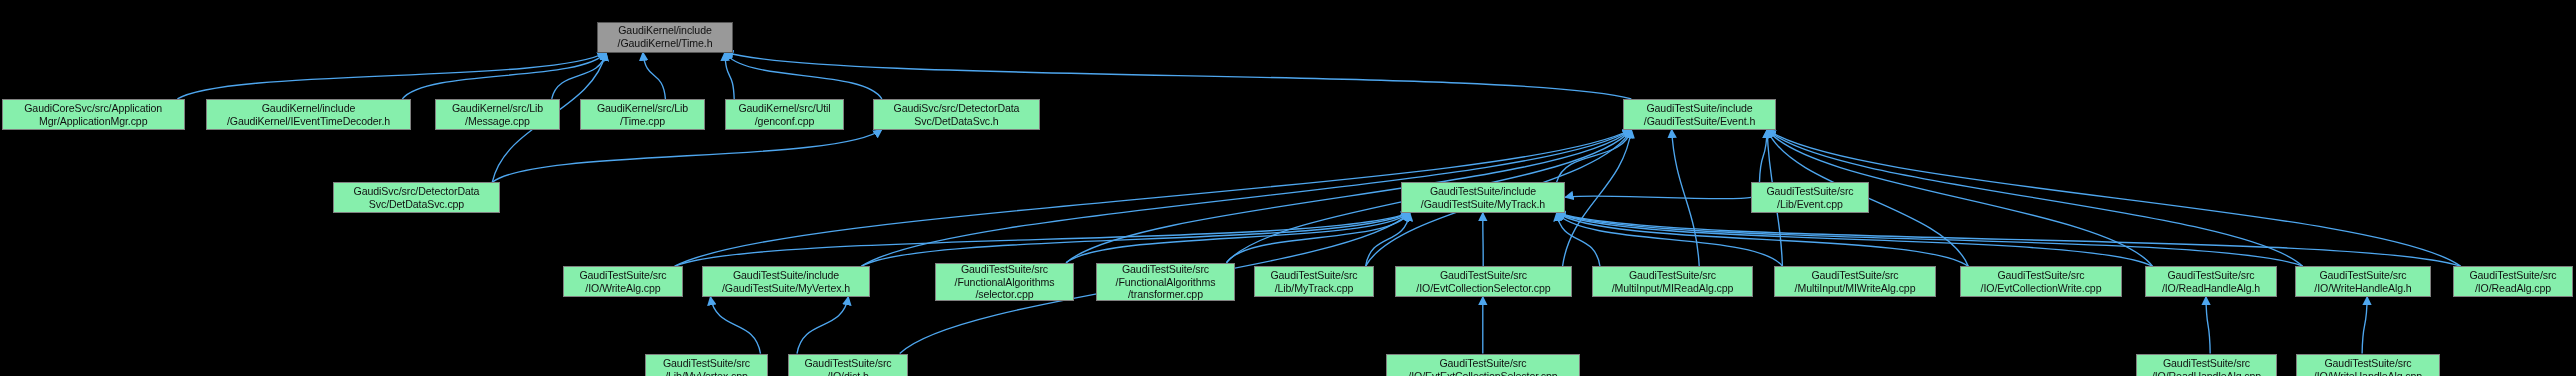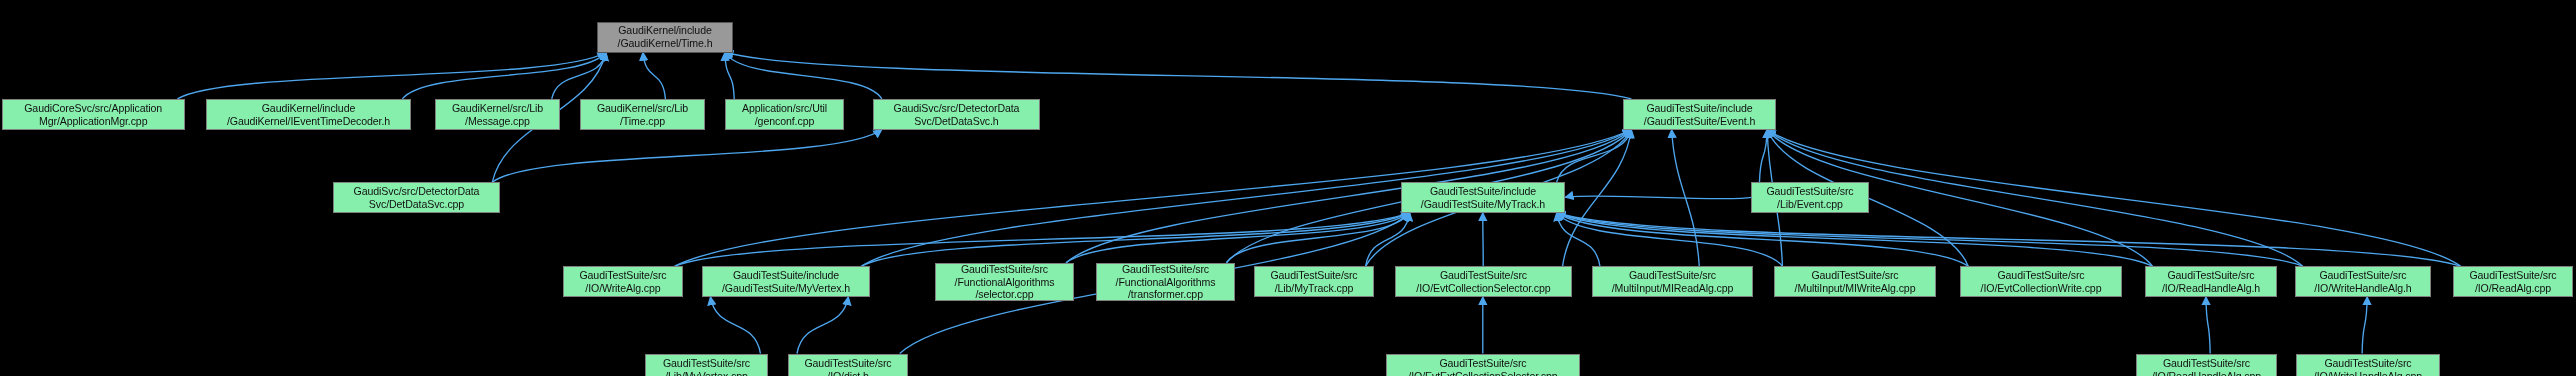--- a/index.html
+++ b/index.html
@@ -110,21 +110,21 @@
       <div class="node root" style="left: 597px; top: 1.7px; width: 136px; height: 31px;"><span class="node-label">GaudiKernel/include
 /GaudiKernel/Time.h</span></div>
       <div class="node" style="left: 1.7px; top: 79px; width: 183px; height: 31px;"><span class="node-label">GaudiCoreSvc/src/Application
 Mgr/ApplicationMgr.cpp</span></div>
       <div class="node" style="left: 206px; top: 79px; width: 205px; height: 31px;"><span class="node-label">GaudiKernel/include
 /GaudiKernel/IEventTimeDecoder.h</span></div>
       <div class="node" style="left: 435px; top: 79px; width: 125px; height: 31px;"><span class="node-label">GaudiKernel/src/Lib
 /Message.cpp</span></div>
       <div class="node" style="left: 580px; top: 79px; width: 125px; height: 31px;"><span class="node-label">GaudiKernel/src/Lib
 /Time.cpp</span></div>
-      <div class="node" style="left: 725px; top: 79px; width: 119px; height: 31px;"><span class="node-label">Application/src/Util
+      <div class="node" style="left: 725px; top: 79px; width: 119px; height: 31px;"><span class="node-label">GaudiKernel/src/Util
 /genconf.cpp</span></div>
       <div class="node" style="left: 873px; top: 79px; width: 167px; height: 31px;"><span class="node-label">GaudiSvc/src/DetectorData
 Svc/DetDataSvc.h</span></div>
       <div class="node" style="left: 1623px; top: 79px; width: 153px; height: 31px;"><span class="node-label">GaudiTestSuite/include
 /GaudiTestSuite/Event.h</span></div>
       <div class="node" style="left: 333px; top: 162px; width: 167px; height: 31px;"><span class="node-label">GaudiSvc/src/DetectorData
 Svc/DetDataSvc.cpp</span></div>
       <div class="node" style="left: 1401px; top: 162px; width: 164px; height: 31px;"><span class="node-label">GaudiTestSuite/include
 /GaudiTestSuite/MyTrack.h</span></div>
       <div class="node" style="left: 1751px; top: 162px; width: 118px; height: 31px;"><span class="node-label">GaudiTestSuite/src

